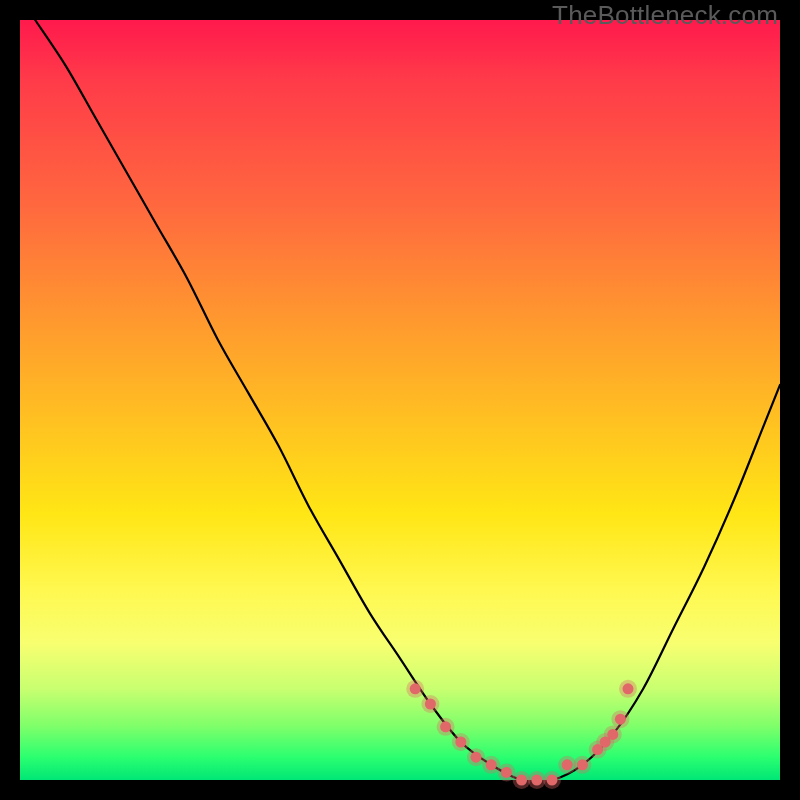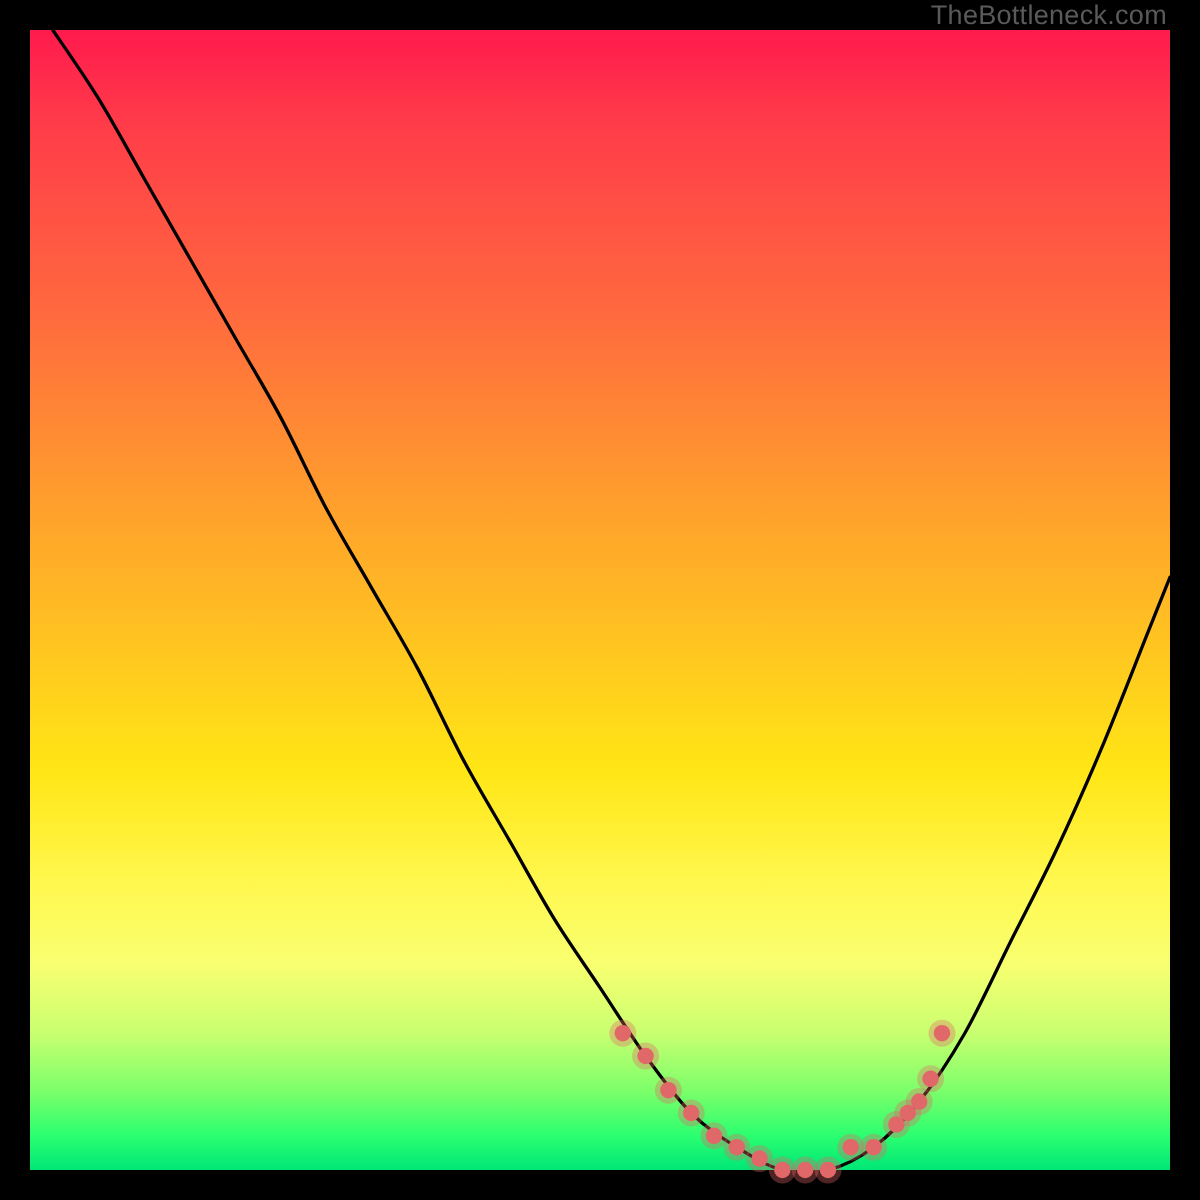--- a/index.html
+++ b/index.html
@@ -38,21 +38,21 @@
       #7dff6a 93%,
       #2bff70 97%,
       #00e676 100%);
   }
   .watermark {
     position: absolute;
     top: 0px;
     right: 22px;
     color: #5a5a5a;
     font-family: Arial, Helvetica, sans-serif;
-    font-size: 18px;
+    font-size: 26px;
     letter-spacing: 0.2px;
     user-select: none;
   }
   svg.curve {
     position: absolute;
     left: 0;
     top: 0;
     width: 760px;
     height: 760px;
     overflow: visible;

